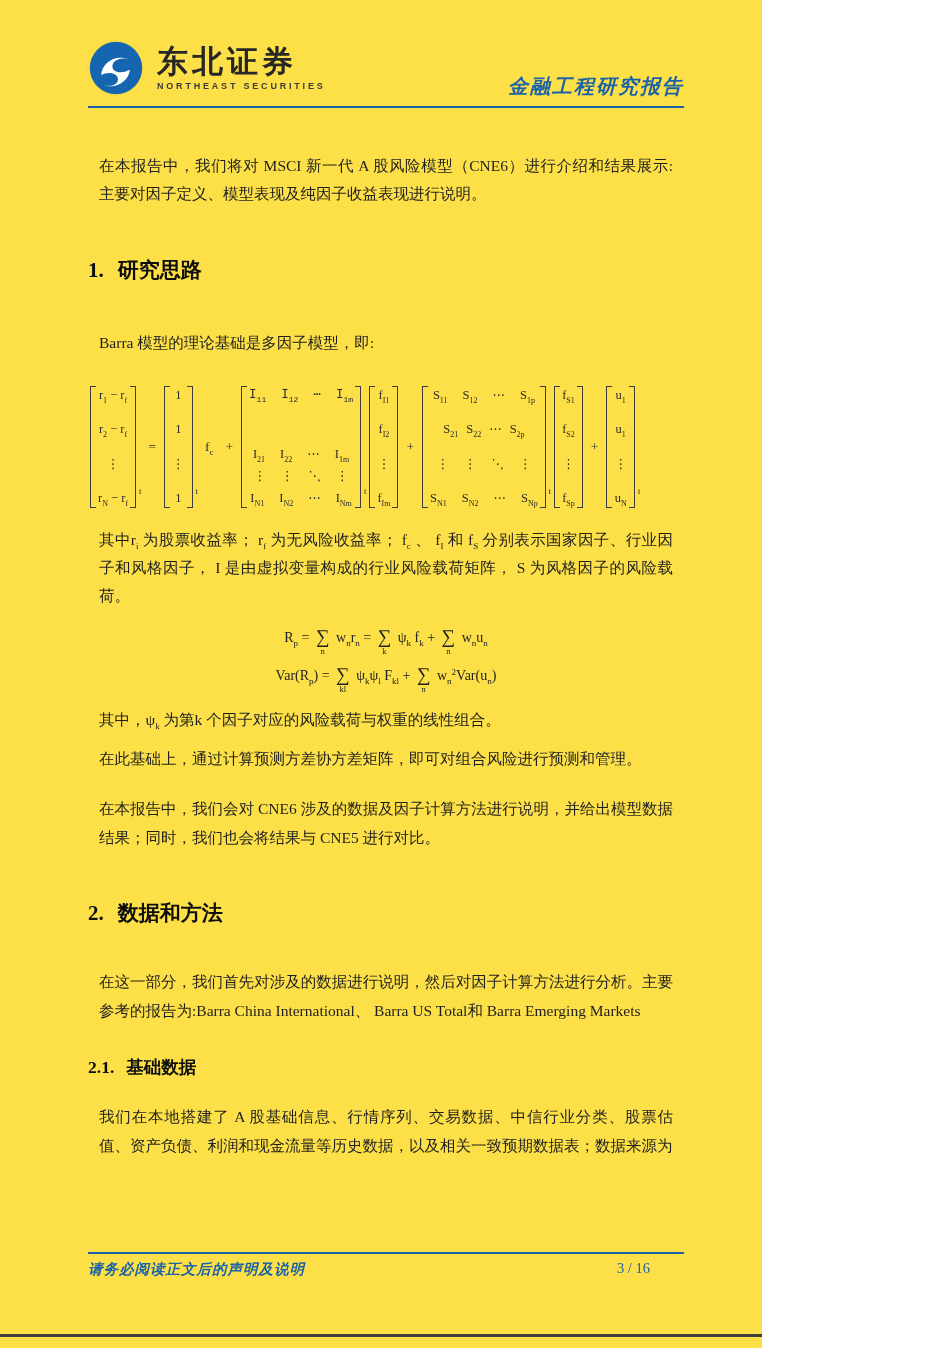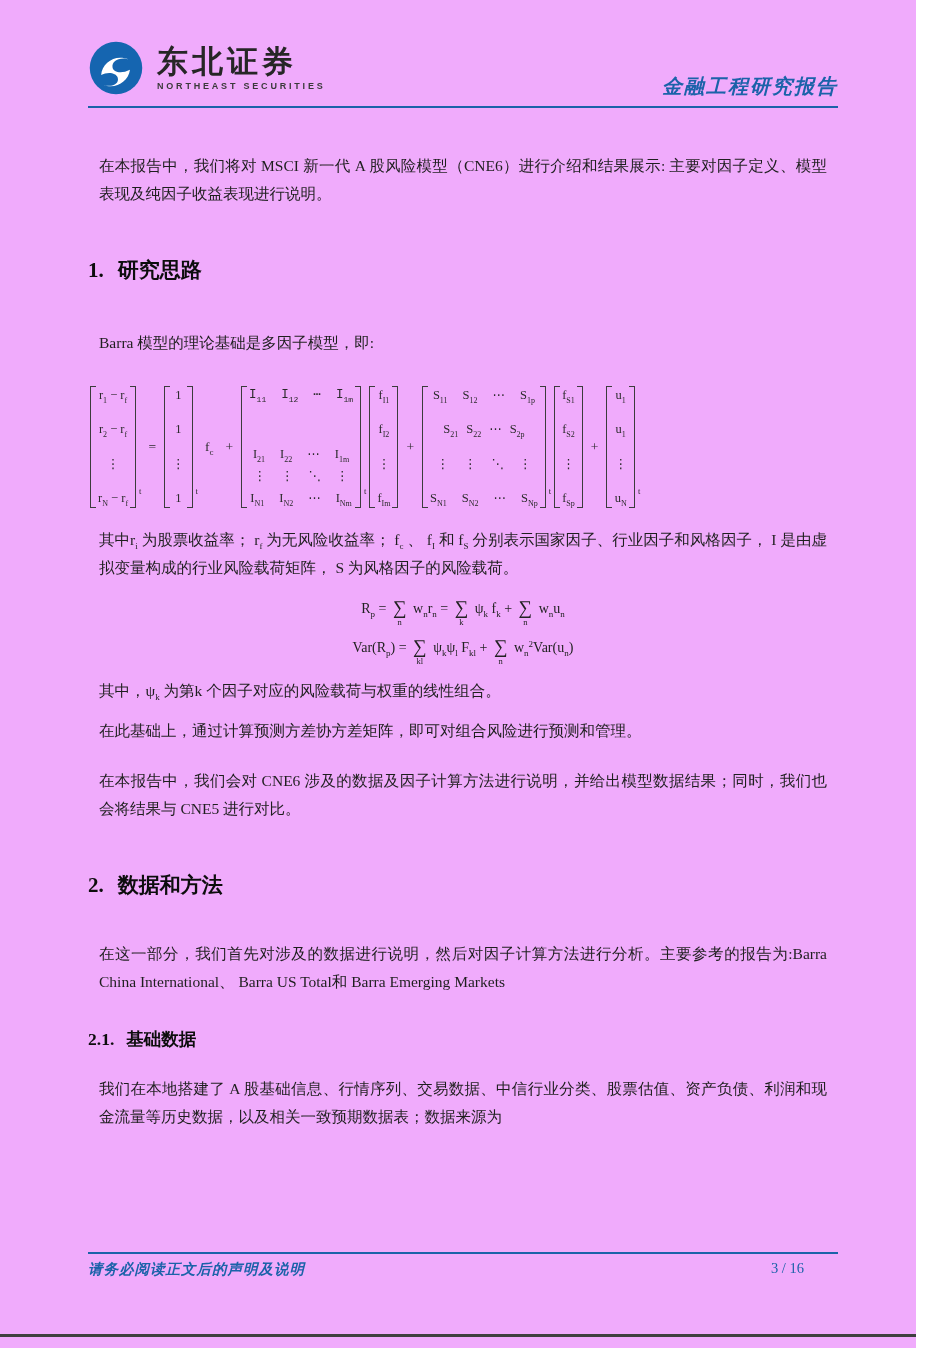--- a/index.html
+++ b/index.html
@@ -1,16 +1,16 @@
 <!DOCTYPE html>
 <html style="--accent: #1b62a9; --logo_blue: #1565b0; --bottom_border: #3f3f3f;"><head>
 <meta charset="utf-8">
 <style>
   html,body{margin:0;padding:0;background:#ffffff;}
-  .page{position:relative;width:916px;height:1348px;background:#f0abfc;overflow:hidden;
+  .page{position:relative;width:762px;height:1348px;background:#fde047;overflow:hidden;
         font-family:"Liberation Serif","DejaVu Serif",serif;color:#1f1f1f;}
 
   
   .hdr{display:flex;justify-content:space-between;align-items:flex-end;padding:40px 78px 10px 88px;}
   .brand{display:flex;align-items:center;gap:13px;}
   .logo-icon{width:56px;height:56px;flex:0 0 auto;}
   .brand-cn{font-size:31px;font-weight:900;color:#262626;letter-spacing:4px;line-height:1;
             font-family:"Liberation Sans","DejaVu Sans",sans-serif;}
   .brand-en{font-size:9px;font-weight:bold;letter-spacing:2.8px;color:#3a3a3a;margin-top:4px;
             font-family:"Liberation Sans","DejaVu Sans",sans-serif;}

